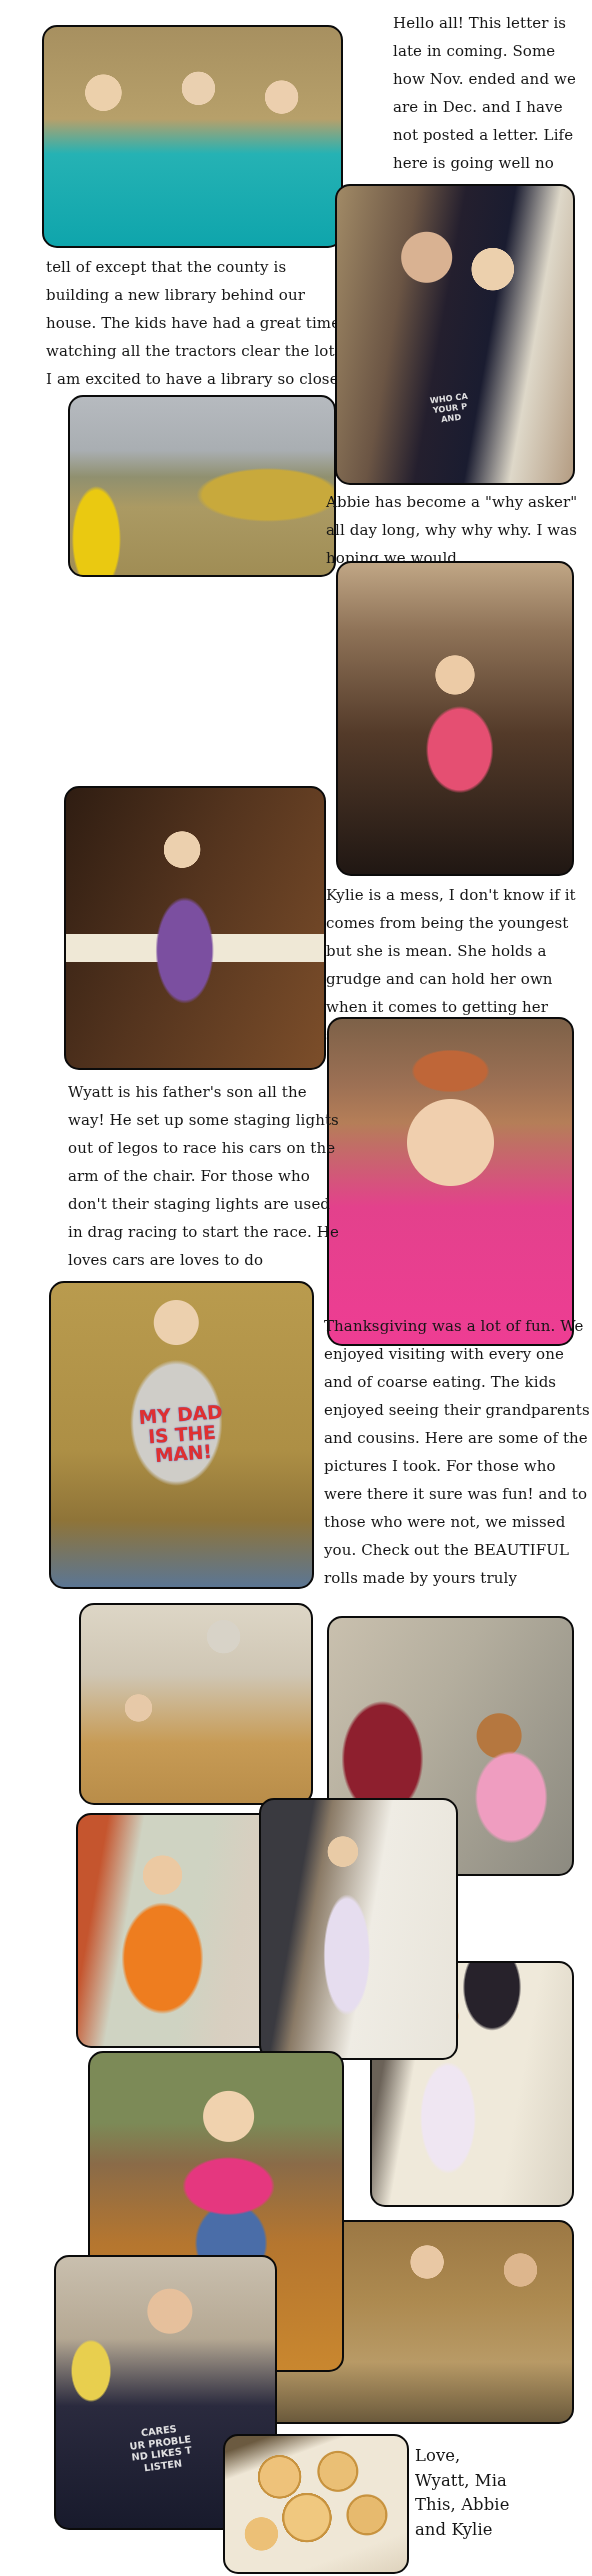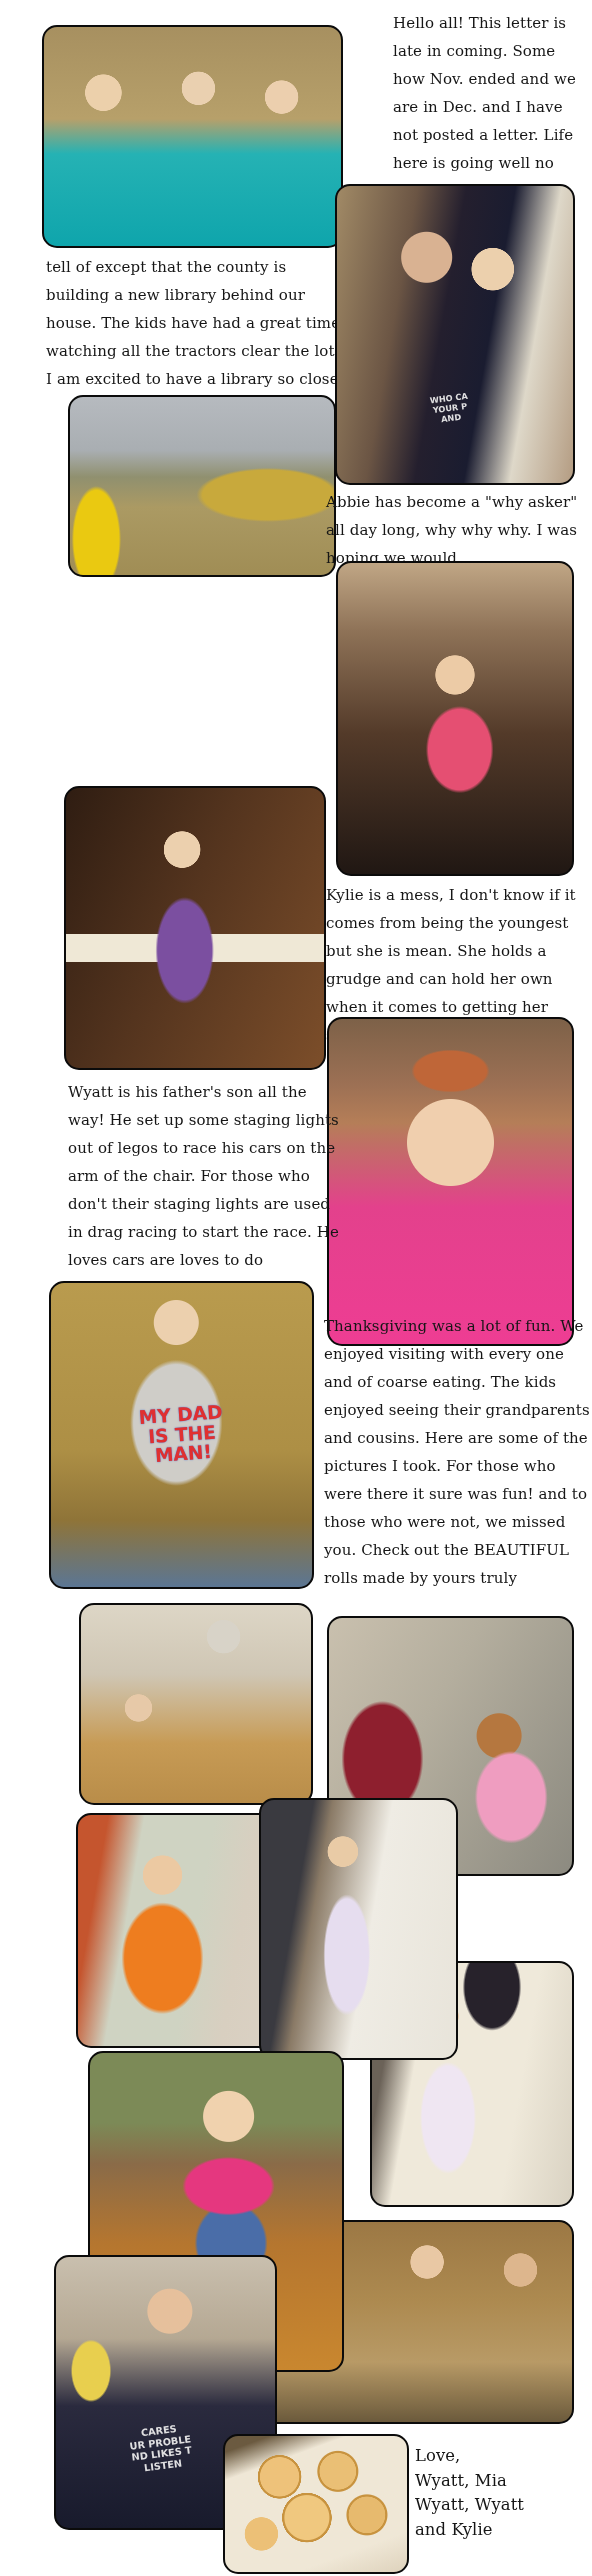--- a/index.html
+++ b/index.html
@@ -161,17 +161,17 @@
     <div class="shirt-text-frag">CARES
 UR PROBLE
 ND LIKES T
 LISTEN</div>
   </div>
 
   <div class="photo" id="ph-rolls" title="Basket of homemade rolls"></div>
 
   <div class="txt closing" id="t-closing">Love,
 Wyatt, Mia
-Wyatt, Wyatt
+This, Abbie
  and  Kylie</div>
 
 </div>
 
 
 </body></html>

